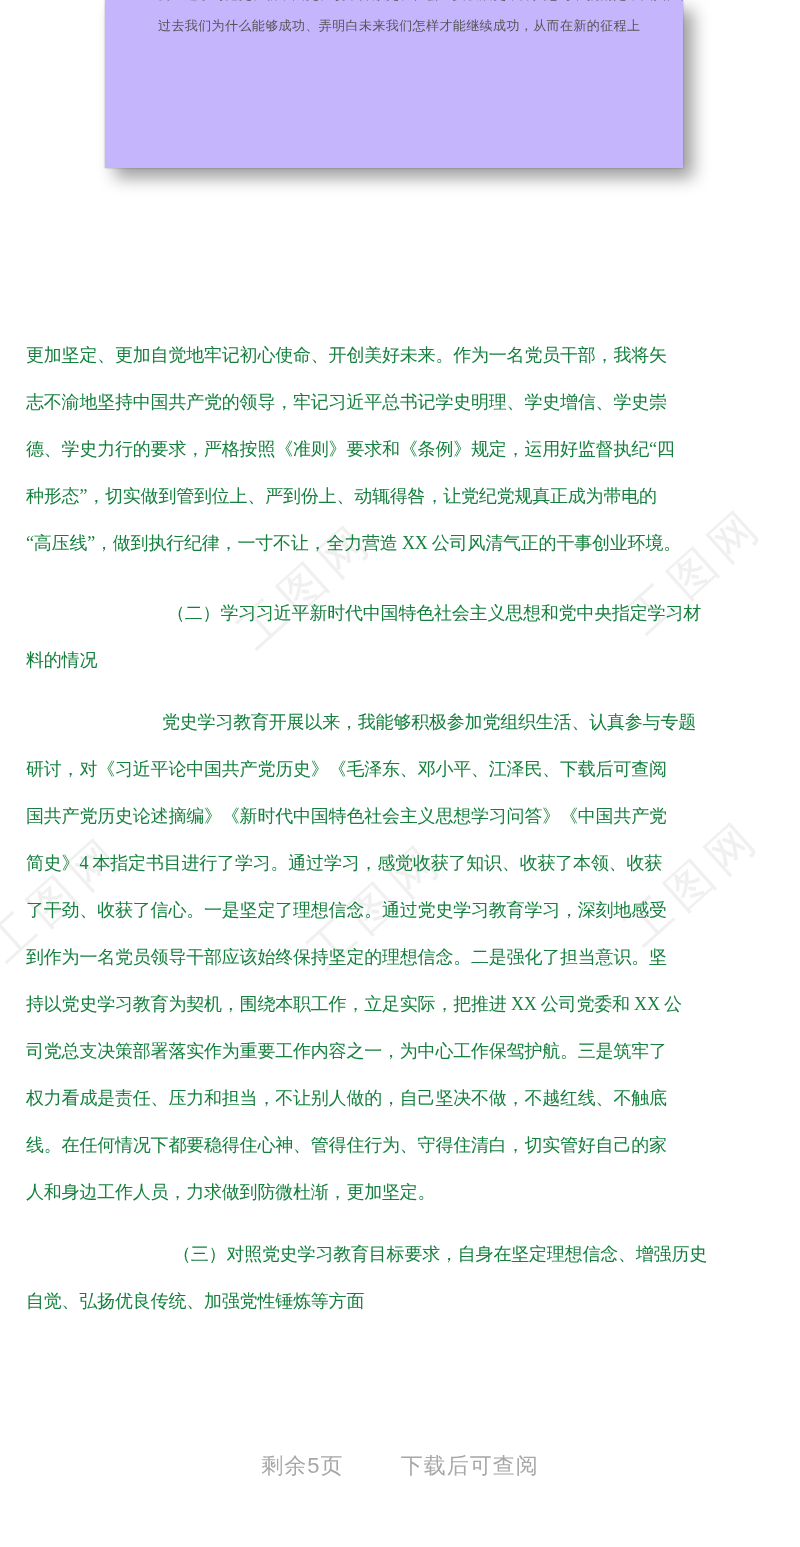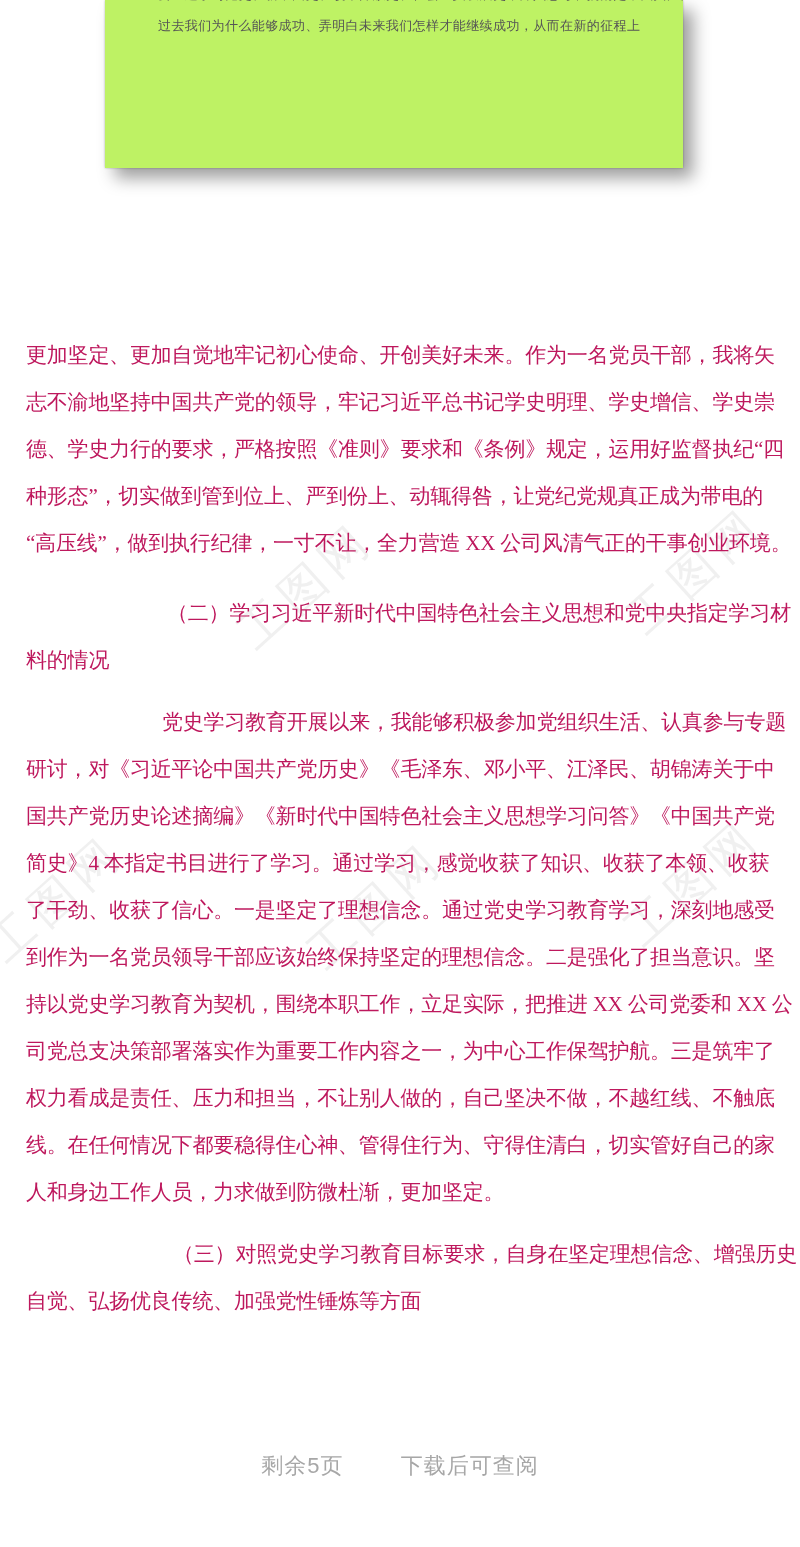--- a/index.html
+++ b/index.html
@@ -10,21 +10,21 @@
     margin:0 auto;
     background:#ffffff;
     overflow:hidden;
     font-family:"Liberation Serif","DejaVu Serif",serif;
   }
 
   
   .doc-card {
     position:absolute; left:105px; top:0;
     width:578px; height:168px;
-    background:#bef264;
+    background:#c4b5fd;
     box-shadow:0 0 2px rgba(0,0,0,.28), 10px 10px 16px rgba(0,0,0,.38);
     overflow:hidden;
   }
   .card-line {
     position:absolute; left:53px;
     white-space:nowrap;
     font-size:13px; line-height:20px;
     color:#555555;
     letter-spacing:.4px;
   }
@@ -52,22 +52,22 @@
   .doc-body {
     position:absolute; left:26px; top:332px;
     width:752px;
   }
   .para { position:relative; }
   .para.p2 { margin-top:23px; }
   .para.p3 { margin-top:15px; }
   .para.p4 { margin-top:15px; }
   .line {
     height:47px; line-height:47px;
-    font-size:21px;
-    color:#be185d;
+    font-size:18px;
+    color:#15803d;
     white-space:nowrap;
     letter-spacing:-0.2px;
     font-family:Liberation Serif, serif;
   }
   .para.p2 .line.first { padding-left:141px; }
   .para.p3 .line.first { padding-left:136px; }
   .para.p4 .line.first { padding-left:147px; }
 
   
   .footer {
@@ -105,21 +105,21 @@
         <div class="line">德、学史力行的要求，严格按照《准则》要求和《条例》规定，运用好监督执纪“四</div>
         <div class="line">种形态”，切实做到管到位上、严到份上、动辄得咎，让党纪党规真正成为带电的</div>
         <div class="line">“高压线”，做到执行纪律，一寸不让，全力营造 XX 公司风清气正的干事创业环境。</div>
       </div>
       <div class="para p2">
         <div class="line first">（二）学习习近平新时代中国特色社会主义思想和党中央指定学习材</div>
         <div class="line">料的情况</div>
       </div>
       <div class="para p3">
         <div class="line first">党史学习教育开展以来，我能够积极参加党组织生活、认真参与专题</div>
-        <div class="line">研讨，对《习近平论中国共产党历史》《毛泽东、邓小平、江泽民、胡锦涛关于中</div>
+        <div class="line">研讨，对《习近平论中国共产党历史》《毛泽东、邓小平、江泽民、下载后可查阅</div>
         <div class="line">国共产党历史论述摘编》《新时代中国特色社会主义思想学习问答》《中国共产党</div>
         <div class="line">简史》4 本指定书目进行了学习。通过学习，感觉收获了知识、收获了本领、收获</div>
         <div class="line">了干劲、收获了信心。一是坚定了理想信念。通过党史学习教育学习，深刻地感受</div>
         <div class="line">到作为一名党员领导干部应该始终保持坚定的理想信念。二是强化了担当意识。坚</div>
         <div class="line">持以党史学习教育为契机，围绕本职工作，立足实际，把推进 XX 公司党委和 XX 公</div>
         <div class="line">司党总支决策部署落实作为重要工作内容之一，为中心工作保驾护航。三是筑牢了</div>
         <div class="line">权力看成是责任、压力和担当，不让别人做的，自己坚决不做，不越红线、不触底</div>
         <div class="line">线。在任何情况下都要稳得住心神、管得住行为、守得住清白，切实管好自己的家</div>
         <div class="line">人和身边工作人员，力求做到防微杜渐，更加坚定。</div>
       </div>

